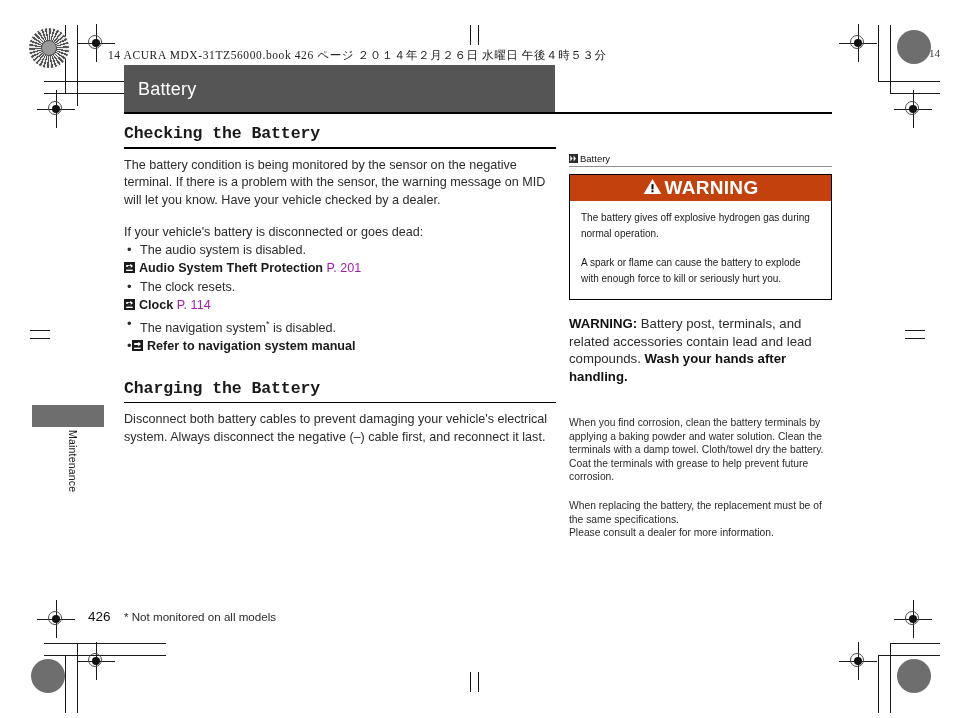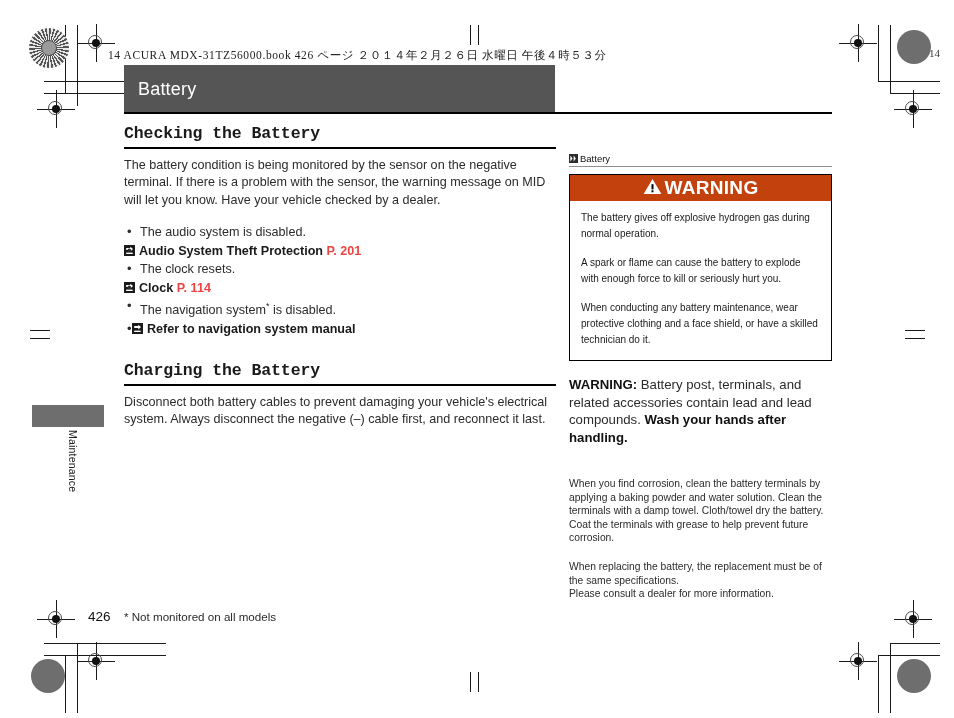--- a/index.html
+++ b/index.html
@@ -184,22 +184,22 @@
     font-size: 12.4px;
     line-height: 18px;
     margin-bottom: 2px;
     white-space: nowrap;
   }
   .xref .ref-label {
     font-weight: bold;
     color: #1a1a1a;
   }
   .xref .ref-page {
-    font-weight: bold;
-    color: #ef4444;
+    font-weight: normal;
+    color: #a21caf;
   }
   .ref-icon {
     display: inline-block;
     vertical-align: -1px;
     width: 11px;
     height: 11px;
     margin-right: 4px;
   }
 
   .footnote-sup {
@@ -420,20 +420,21 @@
 
   <div class="main-col">
 
     <h2 class="sec-head">Checking the Battery</h2>
     <div class="sec-rule"></div>
 
     <p class="body-par">The battery condition is being monitored by the sensor on the negative terminal. If there is a problem with the sensor, the warning message on MID will let you know. Have your vehicle checked by a dealer.</p>
 
     <div class="gap-sm"></div>
 
+    <p class="body-par">If your vehicle's battery is disconnected or goes dead:</p>
 
     <ul class="bullets">
       <li>
         <span>The audio system is disabled.</span>
       </li>
       <li style="list-style:none; padding-left:0;" class="xref">
         <span class="ref-icon">
           <svg width="11" height="11" viewBox="0 0 11 11">
             <rect x="0" y="0" width="11" height="11" fill="#1a1a1a"></rect>
             <path d="M2.2 3.1 H6.3 V1.7 L9.0 4.1 L6.3 6.5 V5.1 H2.2 Z" fill="#ffffff"></path>
@@ -497,21 +498,20 @@
             <path d="M9.5 1 L18.4 16 L0.6 16 Z" fill="#ffffff"></path>
             <rect x="8.5" y="6.2" width="2" height="5.2" fill="#000000"></rect>
             <rect x="8.5" y="12.3" width="2" height="2" fill="#000000"></rect>
           </svg>
         </span>
         <span class="wt">WARNING</span>
       </div>
       <div class="warn-body">
         <p>The battery gives off explosive hydrogen gas during normal operation.</p>
         <p>A spark or flame can cause the battery to explode with enough force to kill or seriously hurt you.</p>
-        <p>When conducting any battery maintenance, wear protective clothing and a face shield, or have a skilled technician do it.</p>
       </div>
     </div>
 
     <div class="warn-after">
       <b>WARNING:</b><span> Battery post, terminals, and related accessories contain lead and lead compounds.</span>
       <b>Wash your hands after handling.</b>
     </div>
 
     <div class="small-note">When you find corrosion, clean the battery terminals by applying a baking powder and water solution. Clean the terminals with a damp towel. Cloth/towel dry the battery. Coat the terminals with grease to help prevent future corrosion.</div>
     <div class="small-note" style="white-space:pre-line;">When replacing the battery, the replacement must be of the same specifications.

